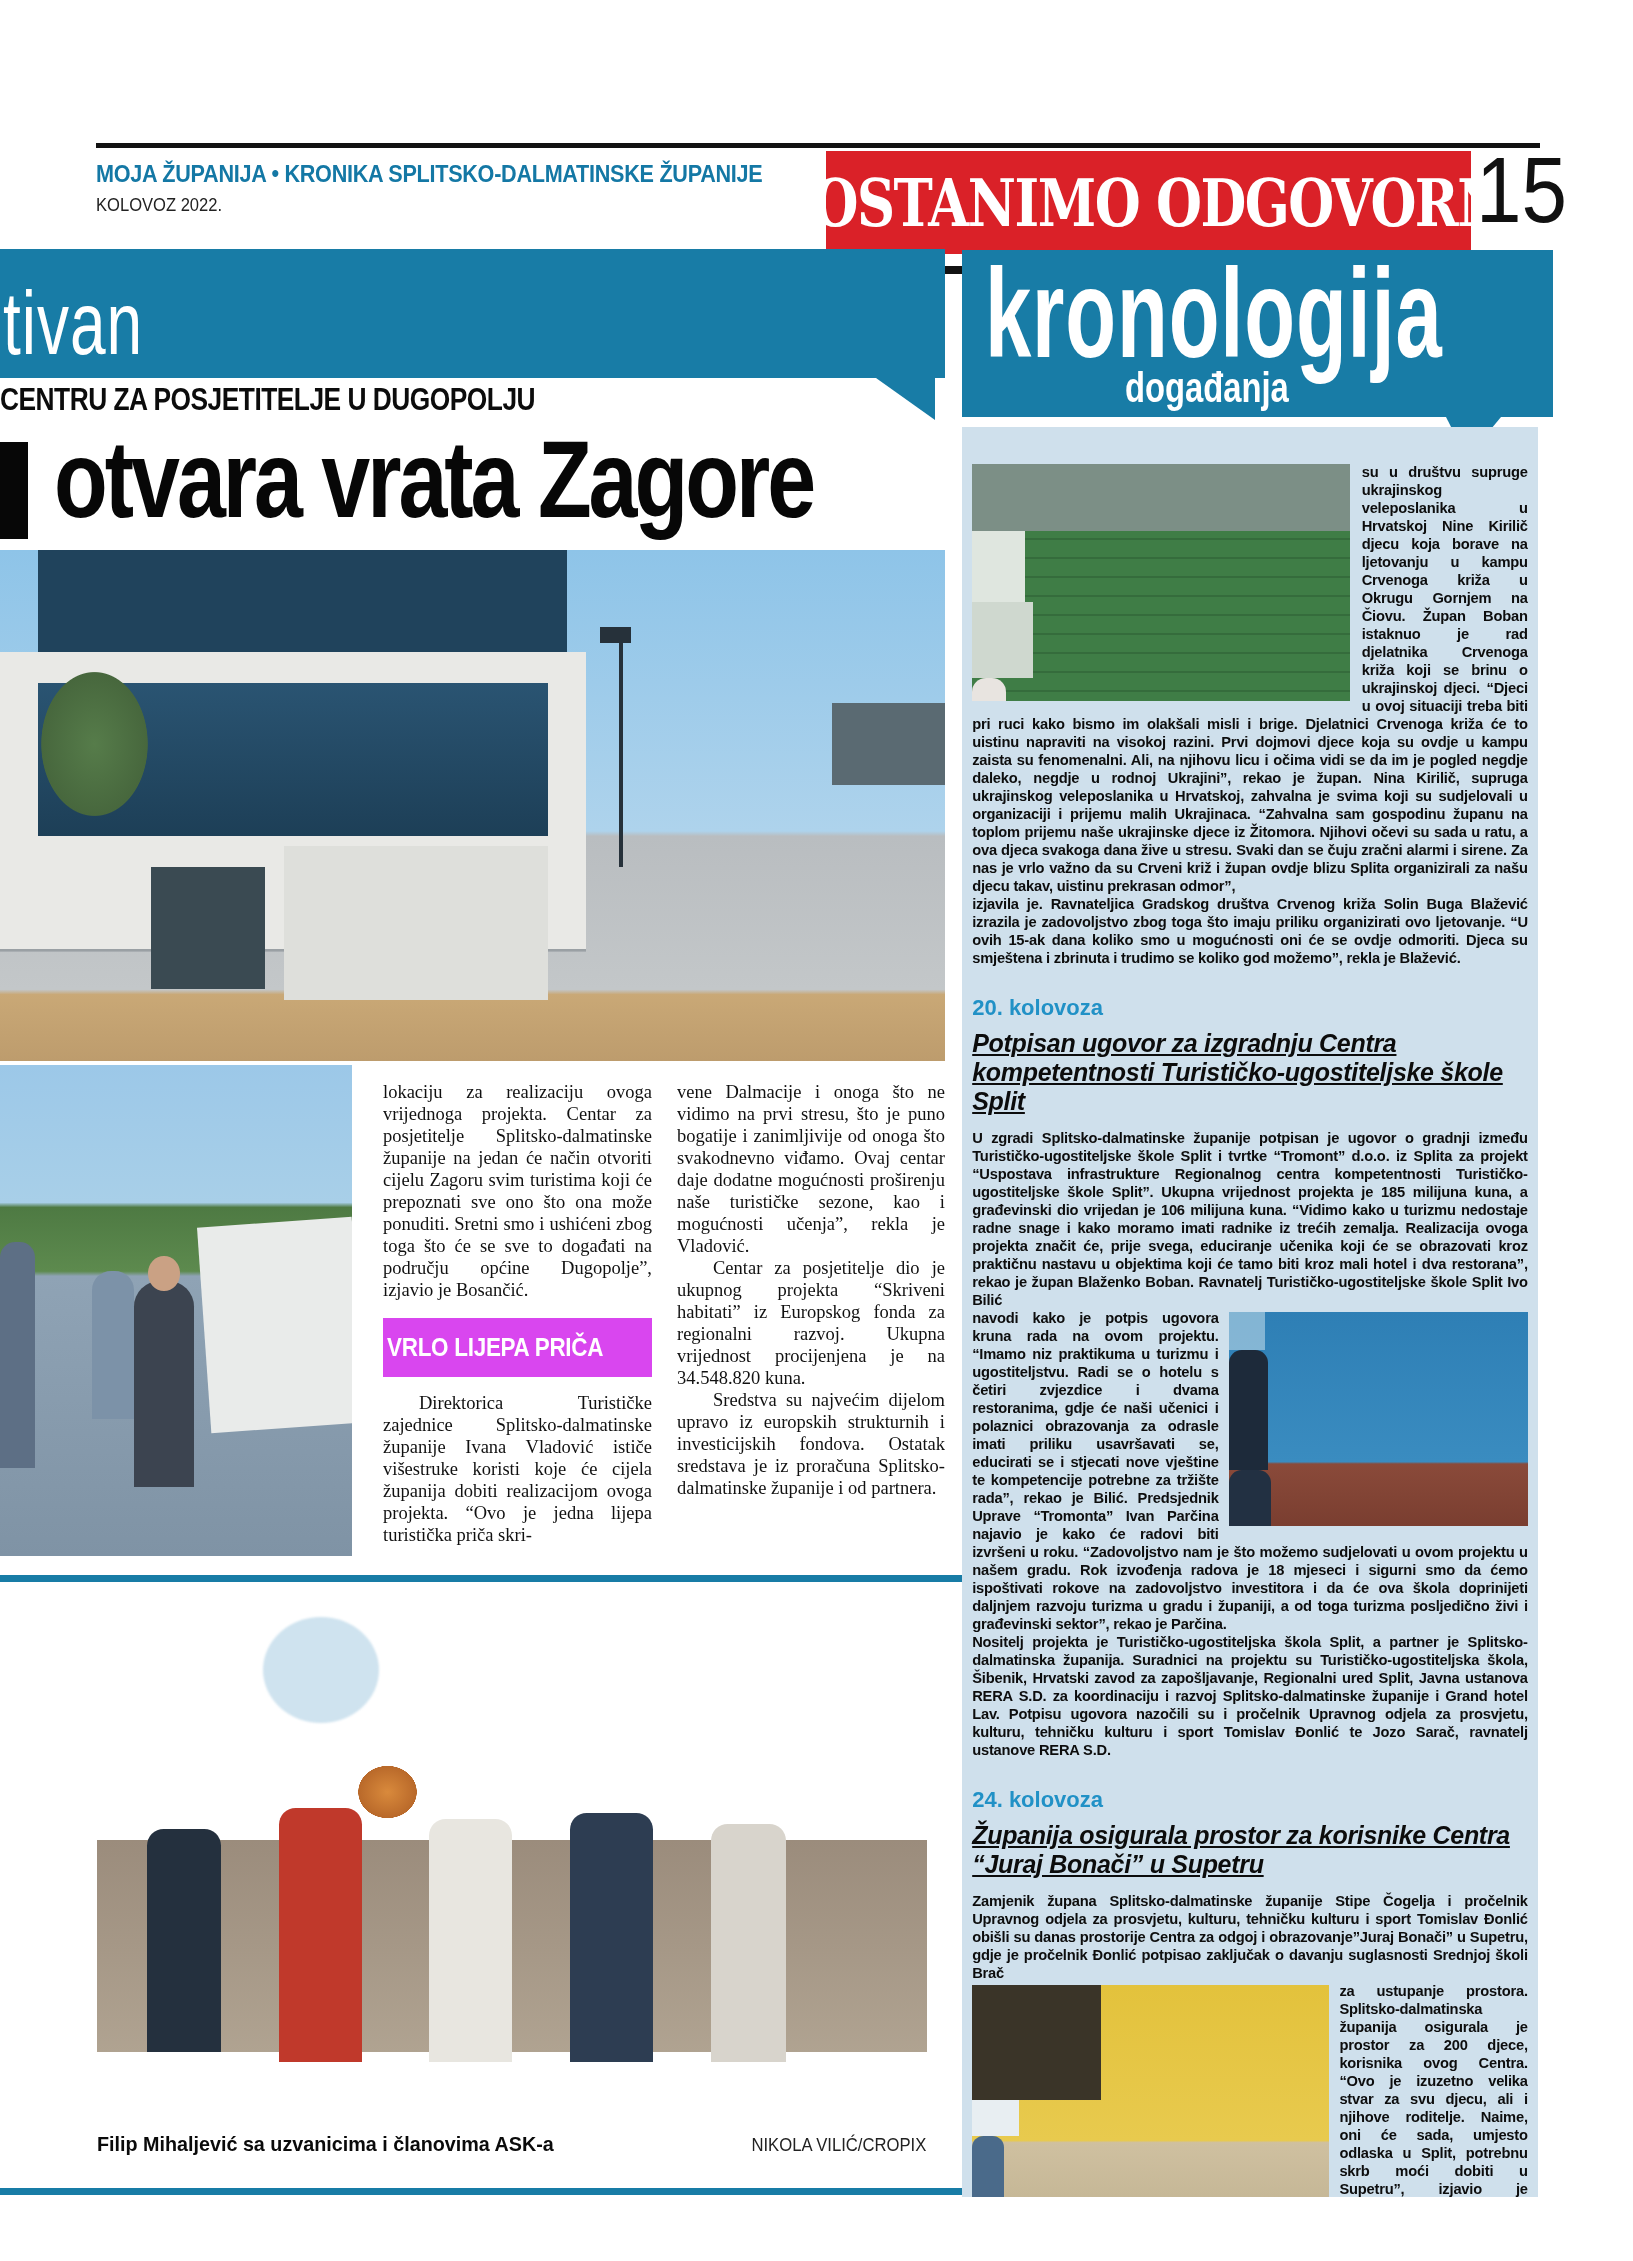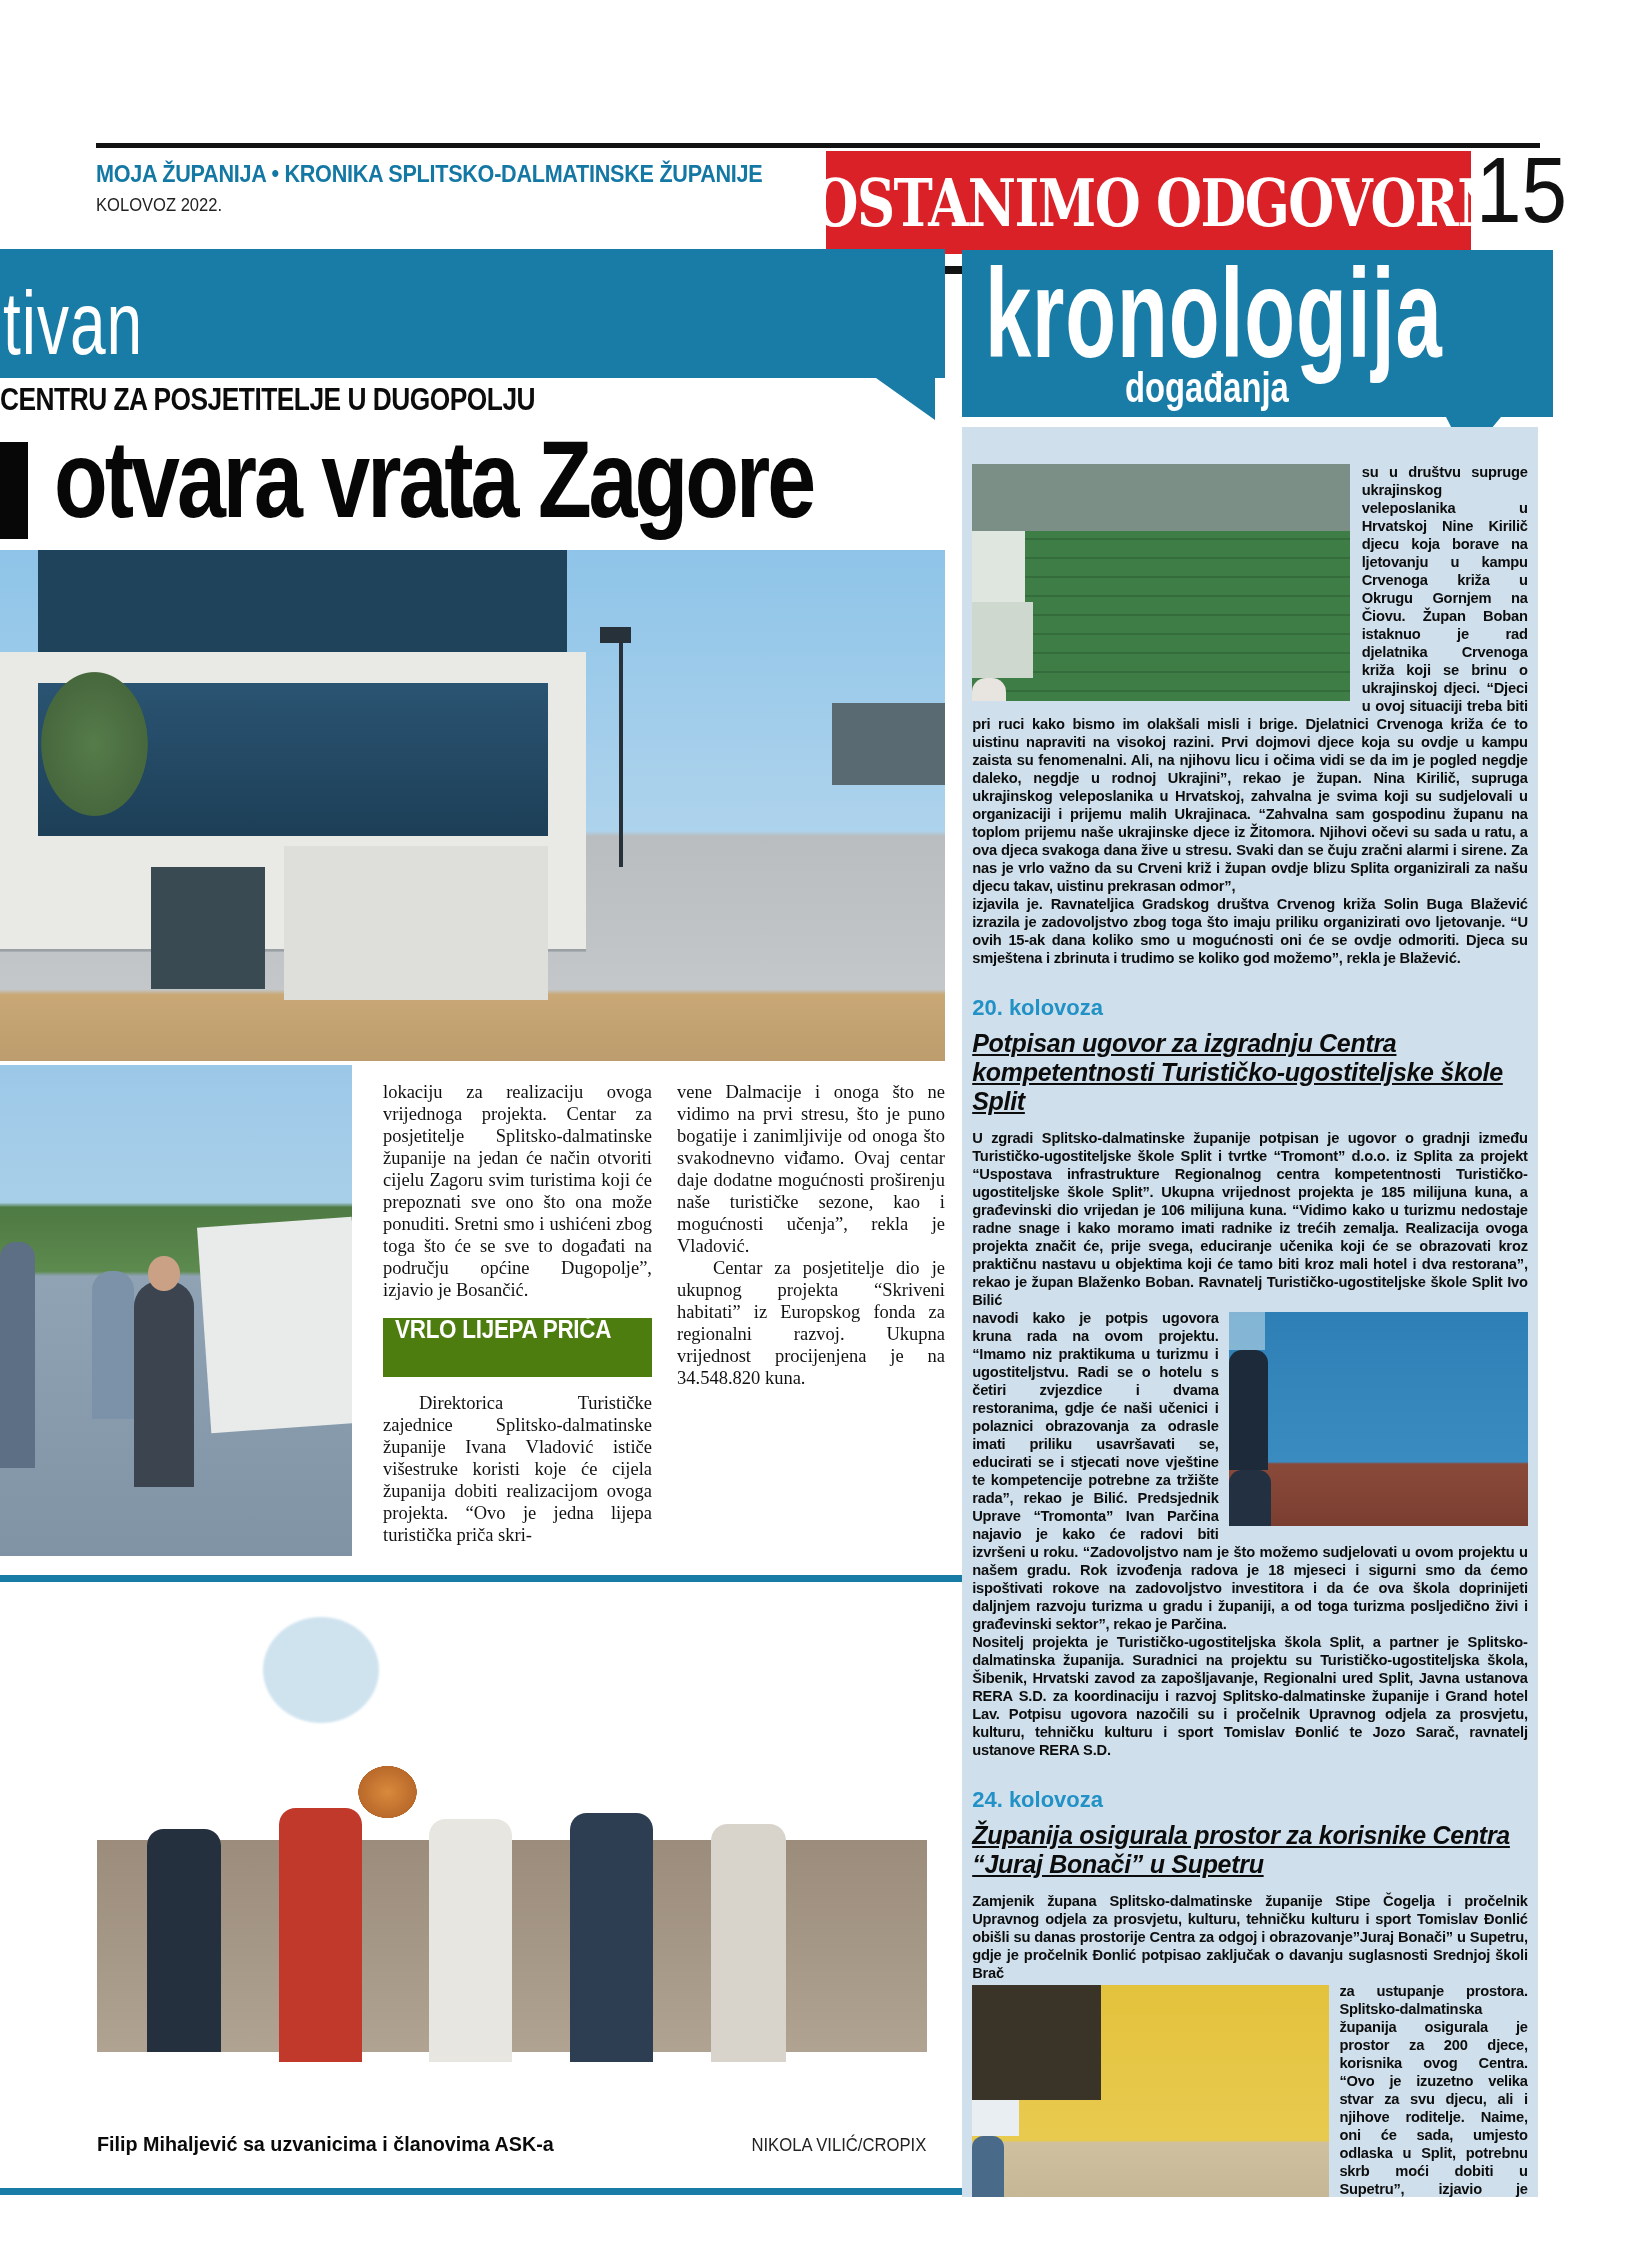--- a/index.html
+++ b/index.html
@@ -88,21 +88,21 @@
   .p3-sign{left:8%;top:18%;width:13%;height:16%;background:#e8eef2;}
   .p3-g1{left:6%;top:52%;width:9%;height:40%;background:#4a6a8a;border-radius:11.5px 11.5px 0 0;}
 
   
   .serif-col{position:absolute;width:269px;height:480px;overflow:hidden;
     font-family:"Liberation Serif",serif;font-size:18.5px;line-height:22px;color:#111;text-align:justify;}
   .col1{left:383px;top:1081px;}
   .col2{left:677px;top:1081px;width:268px;}
   .serif-col p{margin:0;}
   .serif-col p.ind{text-indent:36px;}
-  .badge-box{margin:16.6px 0 15.3px;background:#4d7c0f;height:59px;display:flex;align-items:flex-start;padding-left:12px;}
+  .badge-box{margin:16.6px 0 15.3px;background:#d946ef;height:59px;display:flex;align-items:center;padding-left:4px;}
   .badge-box span{color:#fff;font-family:"Liberation Sans",sans-serif;font-size:25.5px;font-weight:700;
     transform:scaleX(.88);transform-origin:left center;white-space:nowrap;letter-spacing:-0.3px;}
 
   
   .bottom-frame{left:-10.2px;top:1575px;width:984px;height:620px;background:#fff;
     border:7.7px solid #187ca6;border-left:none;box-sizing:border-box;}
   .caption-row{position:absolute;left:107px;top:550px;width:830px;display:flex;
     justify-content:space-between;align-items:baseline;}
   .caption{font-size:21px;font-weight:700;color:#0a0a0a;transform:scaleX(.94);transform-origin:left center;white-space:nowrap;}
   .credit{font-size:18.5px;color:#222;transform:scaleX(.9);transform-origin:right center;white-space:nowrap;}
@@ -168,20 +168,21 @@
   <p>lokaciju za realizaciju ovoga vrijednoga projekta. Centar za posjetitelje Splitsko-dalmatinske županije na jedan će način otvoriti cijelu Zagoru svim turistima koji će prepoznati sve ono što ona može ponuditi. Sretni smo i ushićeni zbog toga što će se sve to događati na području općine Dugopolje”, izjavio je Bosančić.</p>
   <div class="badge-box">
     <span>VRLO LIJEPA PRIČA</span>
   </div>
   <p class="ind">Direktorica Turističke zajednice Splitsko-dalmatinske županije Ivana Vladović ističe višestruke koristi koje će cijela županija dobiti realizacijom ovoga projekta. “Ovo je jedna lijepa turistička priča skri-</p>
 </div>
 
 <div class="serif-col col2">
   <p>vene Dalmacije i onoga što ne vidimo na prvi stresu, što je puno bogatije i zanimljivije od onoga što svakodnevno viđamo. Ovaj centar daje dodatne mogućnosti proširenju naše turističke sezone, kao i mogućnosti učenja”, rekla je Vladović.</p>
   <p class="ind">Centar za posjetitelje dio je ukupnog projekta “Skriveni habitati” iz Europskog fonda za regionalni razvoj. Ukupna vrijednost procijenjena je na 34.548.820 kuna.</p>
+  <p class="ind">Sredstva su najvećim dijelom upravo iz europskih strukturnih i investicijskih fondova. Ostatak sredstava je iz proračuna Splitsko-dalmatinske županije i od partnera.</p>
 </div>
 
 <div class="abs bottom-frame">
   <div class="ph photo-group">
     <div class="pg-sky"></div>
     <div class="pg-crowd"></div>
     <div class="pg-p1"></div>
     <div class="pg-p2"></div>
     <div class="pg-p3"></div>
     <div class="pg-p4"></div>

